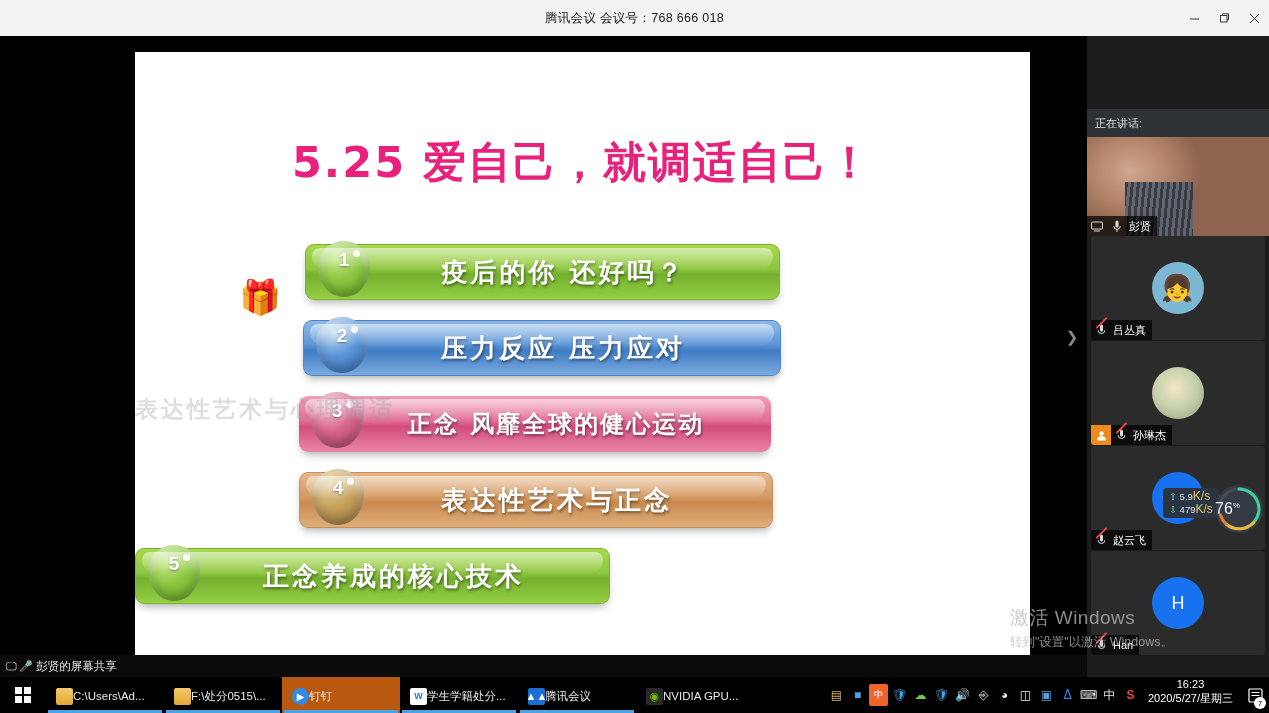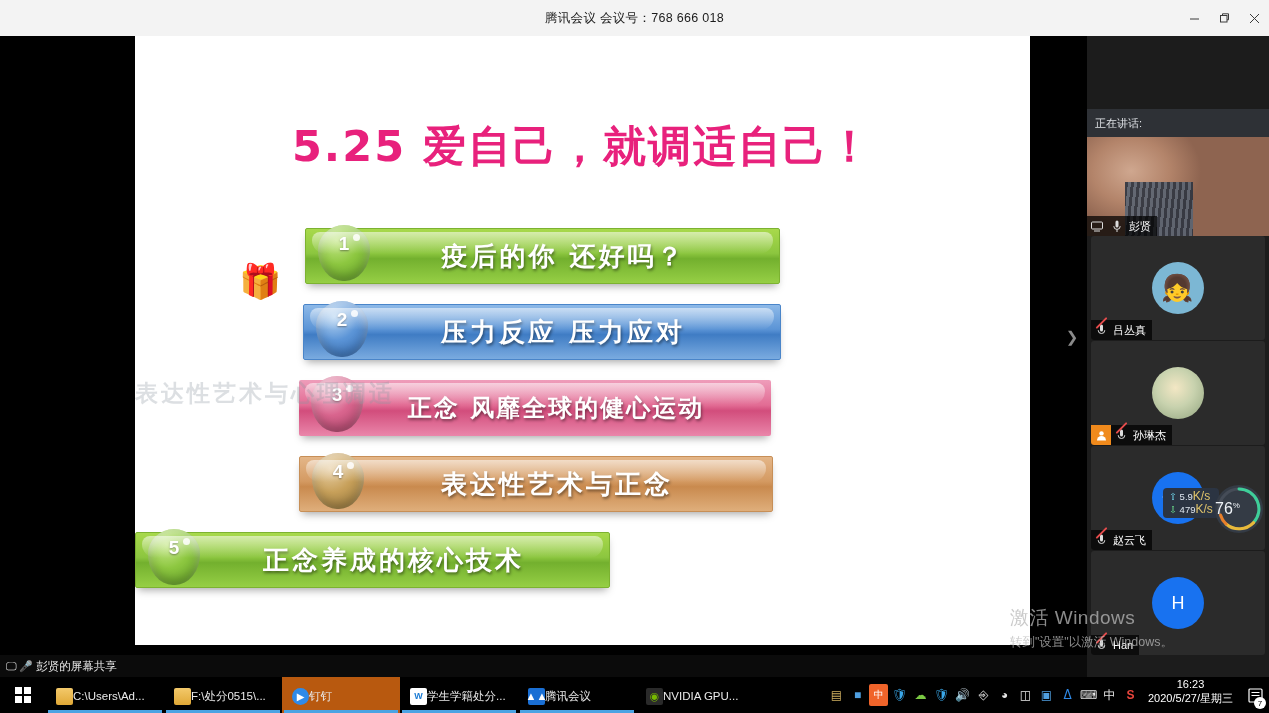--- a/index.html
+++ b/index.html
@@ -30,21 +30,21 @@
     color: #3a3a3a;
   }
   .wc svg { display: block; }
 
   
   .stage {
     position: absolute; left: 0; top: 36px; width: 1087px; height: 641px;
     background: #000;
   }
   .slide {
-    position: absolute; left: 135px; top: 0; width: 895px; height: 609px;
+    position: absolute; left: 135px; top: 16px; width: 895px; height: 609px;
     background: #ffffff;
     overflow: hidden;
   }
   .slide-title {
     position: absolute; left: 0; top: 82px; width: 100%;
     text-align: center;
     font-family: "DejaVu Sans", "Liberation Sans", sans-serif;
     font-size: 43px; font-weight: bold;
     color: #e8217c;
     letter-spacing: 2px;
@@ -56,21 +56,21 @@
     font-size: 34px; line-height: 1;
   }
 
   .bars { position: absolute; left: 0; top: 182px; width: 813px; }
   .bar-row {
     position: relative; height: 76px; margin-bottom: 0;
     display: flex; align-items: center;
   }
   .bar {
     position: relative; height: 56px;
-    border-radius: 2px;
+    border-radius: 9px;
     display: flex; align-items: center;
     box-shadow: 0 5px 8px -3px rgba(0,0,0,.35);
     overflow: visible;
   }
   .bar::after {
     content: ""; position: absolute; left: 6px; right: 6px; top: 3px; height: 40%;
     border-radius: 8px 8px 14px 14px;
     background: linear-gradient(to bottom, rgba(255,255,255,.55), rgba(255,255,255,0));
     pointer-events: none;
   }

